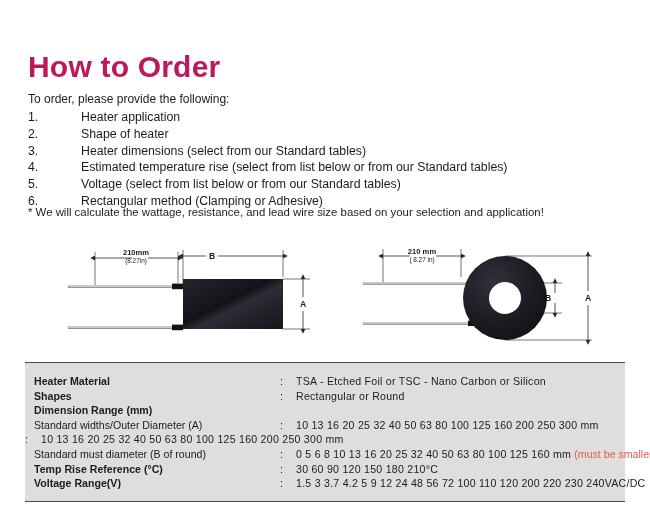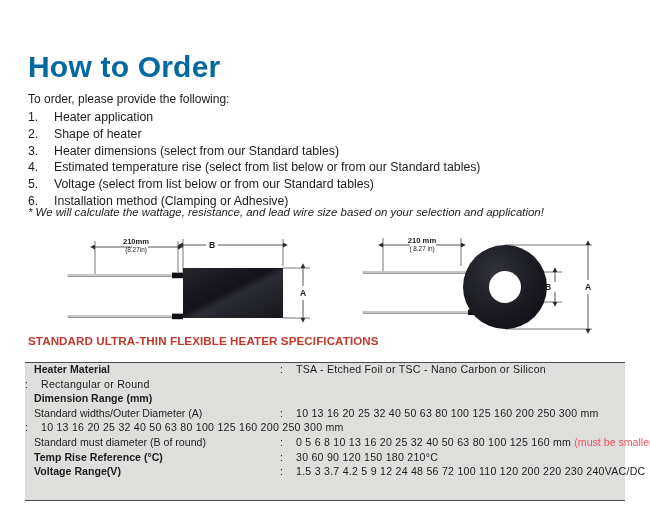--- a/index.html
+++ b/index.html
@@ -24,21 +24,21 @@
   }
 
   
   .page-title {
     position: absolute;
     left: 28px;
     top: 52px;
     font-size: 30px;
     font-weight: bold;
     letter-spacing: 0.2px;
-    color: #0369a1;
+    color: #be185d;
     line-height: 1;
   }
 
   .intro-line {
     position: absolute;
     left: 28px;
     top: 92px;
     font-size: 12px;
     color: #1c1c1c;
   }
@@ -55,37 +55,36 @@
     align-items: flex-start;
     font-size: 12.3px;
     line-height: 16.8px;
     color: #1c1c1c;
     white-space: nowrap;
   }
   .order-num {
     width: 26px;
     flex: 0 0 26px;
   }
-  .order-text { flex: 1 1 auto; }
+  .order-text { flex: 1 1 auto; margin-left: 27px; }
 
   .footnote {
     position: absolute;
     left: 28px;
     top: 206px;
     font-size: 11.4px;
-    font-style: italic;
     color: #1c1c1c;
     white-space: nowrap;
   }
 
   
   .diagram-area {
     position: absolute;
     left: 0;
-    top: 224px;
+    top: 235px;
     width: 546px;
     height: 120px;
   }
   .diagram-svg { display: block; }
 
   
   .spec-title {
     position: absolute;
     left: 28px;
     top: 334px;
@@ -106,22 +105,22 @@
     border-bottom: 1.6px solid #4a4a4a;
     border-collapse: collapse;
   }
   .spec-row {
     display: flex;
     align-items: baseline;
     height: 14.6px;
     font-size: 10.6px;
     white-space: nowrap;
   }
-  .spec-row.first { padding-top: 0; }
-  .spec-row.last { padding-bottom: 20px; }
+  .spec-row.first { padding-top: 12px; }
+  .spec-row.last { padding-bottom: 9px; }
   .spec-label {
     flex: 0 0 255px;
     padding-left: 9px;
     box-sizing: border-box;
     font-weight: bold;
     color: #1c1c1c;
   }
   .spec-label.indent {
     font-weight: normal;
   }
@@ -164,21 +163,21 @@
     <div class="order-item">
       <span class="order-num">4.</span>
       <span class="order-text">Estimated temperature rise (select from list below or from our Standard tables)</span>
     </div>
     <div class="order-item">
       <span class="order-num">5.</span>
       <span class="order-text">Voltage (select from list below or from our Standard tables)</span>
     </div>
     <div class="order-item">
       <span class="order-num">6.</span>
-      <span class="order-text">Installation method (Clamping or Adhesive)</span>
+      <span class="order-text">Rectangular method (Clamping or Adhesive)</span>
     </div>
   </div>
 
   <div class="footnote">* We will calculate the wattage, resistance, and lead wire size based on your selection and application!</div>
 
   <div class="diagram-area">
     <svg class="diagram-svg" width="650" height="120" viewBox="0 0 650 120">
       <defs>
         <linearGradient id="plateGrad" x1="0" y1="0" x2="1" y2="1">
           <stop offset="0%" stop-color="#25252c"></stop>
@@ -264,31 +263,31 @@
         <line x1="588" y1="70" x2="588" y2="105" stroke="#2a2a2a" stroke-width="0.8" marker-end="url(#arrR)"></line>
 
         <text x="422" y="19" font-family="Liberation Sans, sans-serif" font-size="7.6" font-weight="bold" fill="#1a1a1a" text-anchor="middle">210 mm</text>
         <text x="422" y="27" font-family="Liberation Sans, sans-serif" font-size="6.4" fill="#1a1a1a" text-anchor="middle">( 8.27 in)</text>
         <text x="548" y="66" font-family="Liberation Sans, sans-serif" font-size="8.6" font-weight="bold" fill="#1a1a1a" text-anchor="middle">B</text>
         <text x="588" y="66" font-family="Liberation Sans, sans-serif" font-size="8.6" font-weight="bold" fill="#1a1a1a" text-anchor="middle">A</text>
       </g>
     </svg>
   </div>
 
-  <div class="spec-title">STANDARD ULTRA-THIN FLEXIBLE HEATER SPECIFICATIONS</div>
 
   <div class="spec-table">
 
     <div class="spec-row first">
       <span class="spec-label">Heater Material</span>
       <span class="spec-colon">:</span>
       <span class="spec-value"><span>TSA  - Etched Foil  or  TSC - Nano Carbon  or  Silicon</span><span class="note"></span></span>
     </div>
 
     <div class="spec-row">
+      <span class="spec-label">Shapes</span>
       <span class="spec-colon">:</span>
       <span class="spec-value"><span>Rectangular or Round</span><span class="note"></span></span>
     </div>
 
     <div class="spec-row">
       <span class="spec-label">Dimension Range (mm)</span>
       <span class="spec-colon"></span>
       <span class="spec-value"><span></span><span class="note"></span></span>
     </div>
 

